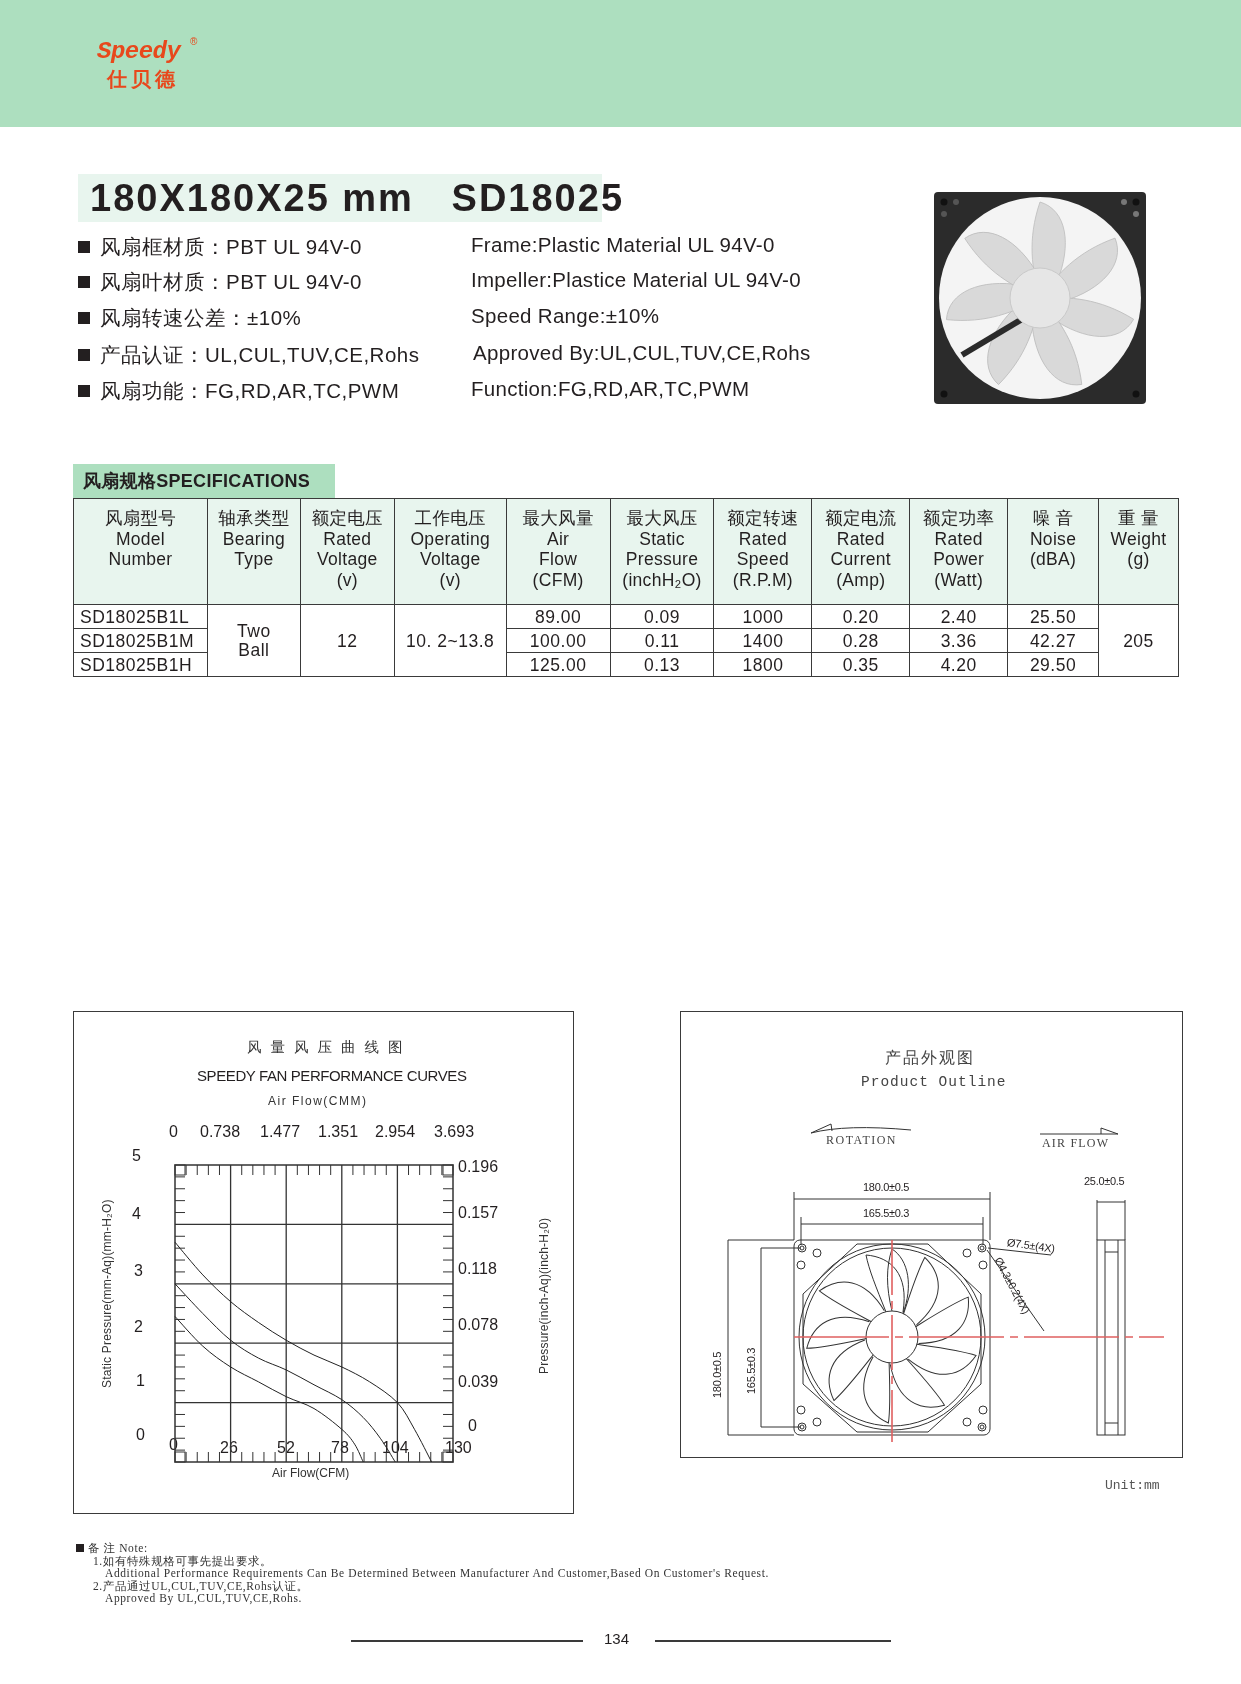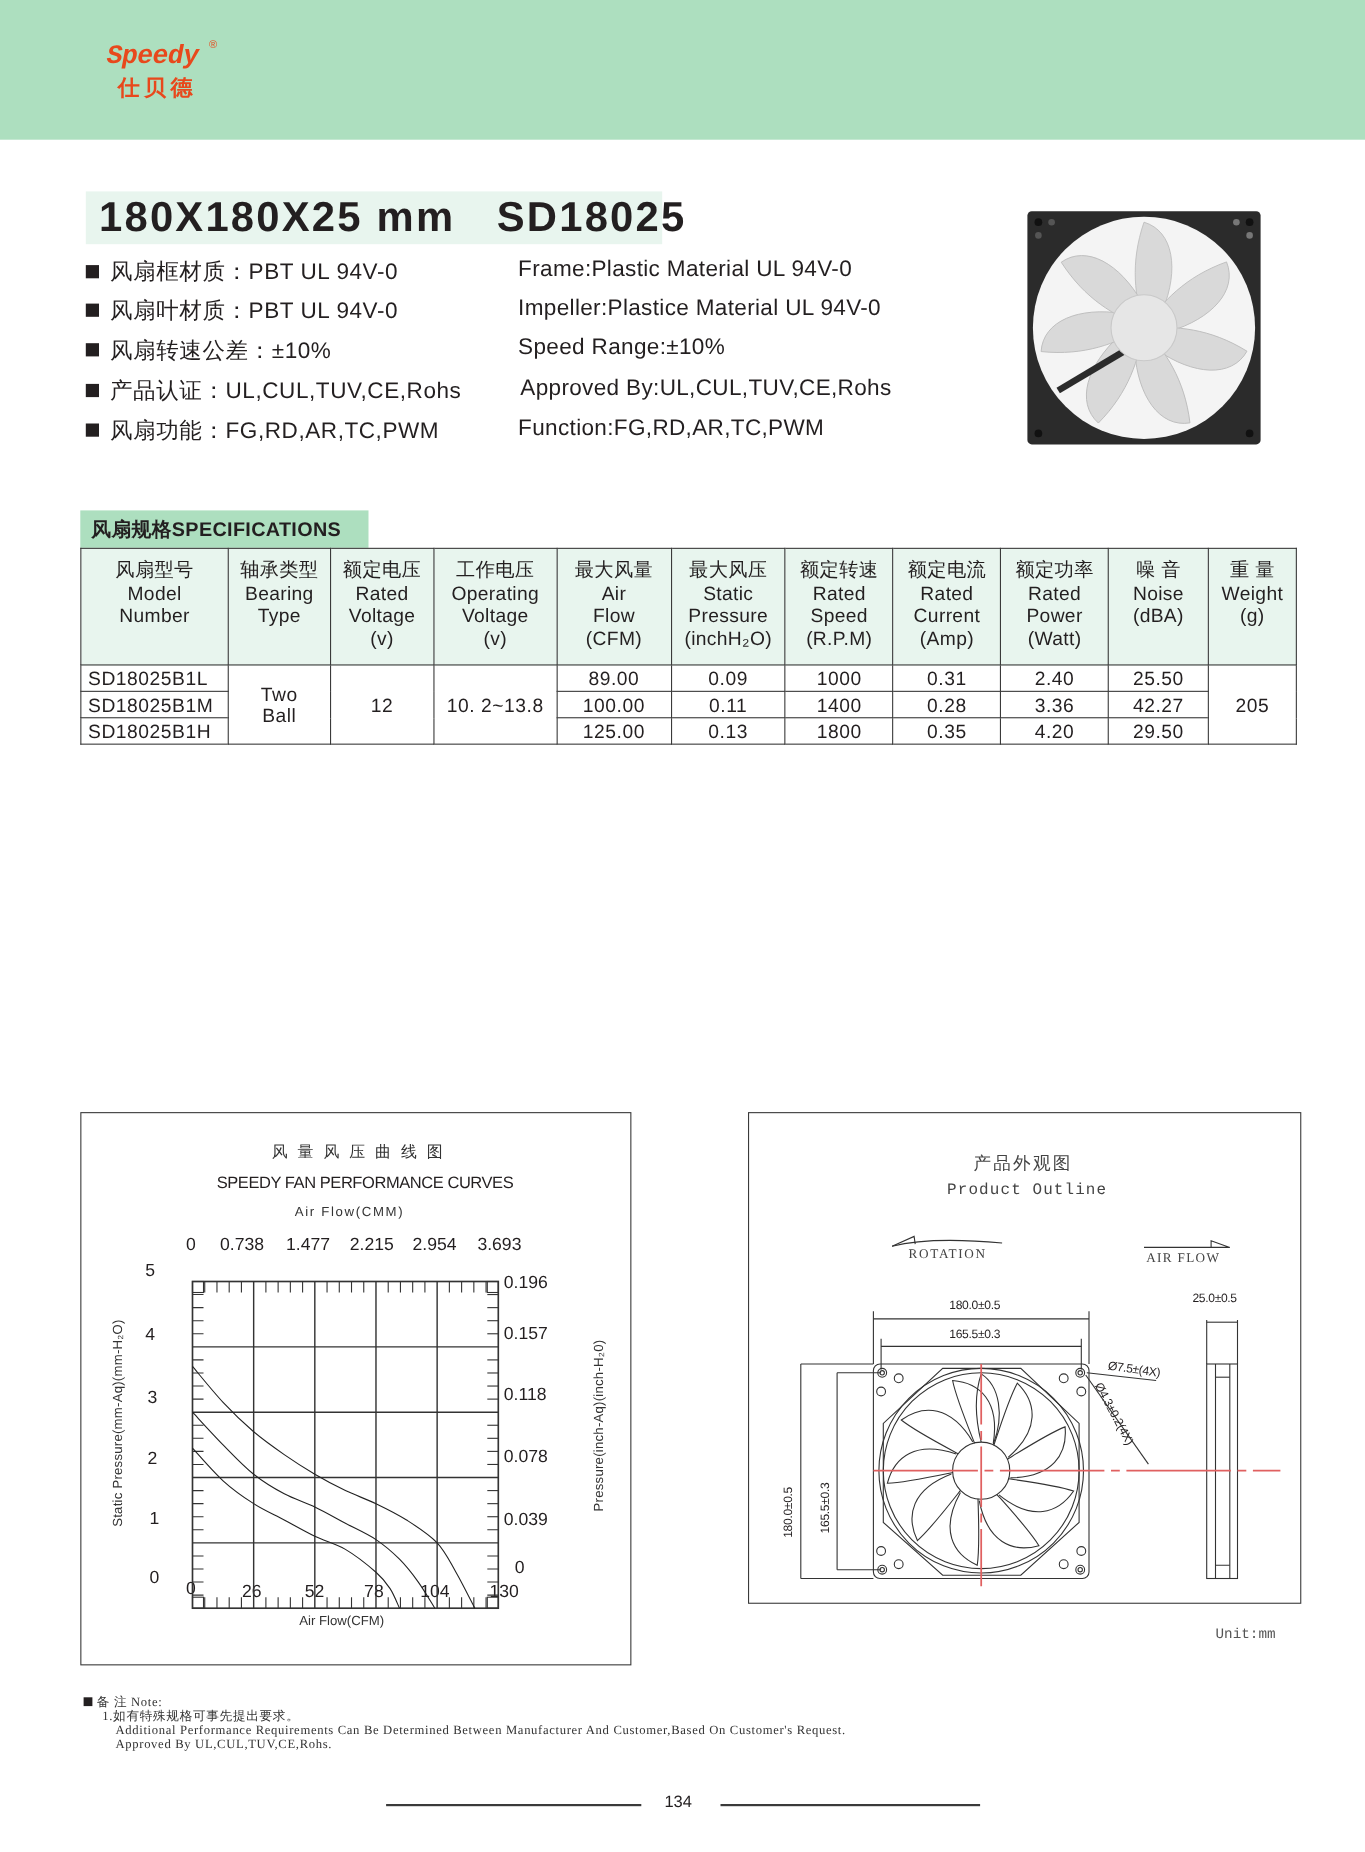--- a/index.html
+++ b/index.html
@@ -178,21 +178,21 @@
       <td class="left">SD18025B1L</td>
       <td rowspan="3" style="line-height:19px">
           <div>Two</div>
           <div>Ball</div>
         </td>
       <td rowspan="3">12</td>
       <td rowspan="3">10. 2~13.8</td>
       <td>89.00</td>
       <td>0.09</td>
       <td>1000</td>
-      <td>0.31</td>
+      <td>0.20</td>
       <td>2.40</td>
       <td>25.50</td>
       <td rowspan="3">205</td>
     </tr>
     <tr>
       <td class="left">SD18025B1M</td>
       <td>100.00</td>
       <td>0.11</td>
       <td>1400</td>
       <td>0.28</td>
@@ -212,21 +212,21 @@
 </table>
 
 <div class="box chart-box">
   <div class="abs" style="left:173px;top:26px;font-size:14.5px;letter-spacing:9px;color:#333">风量风压曲线图</div>
   <div class="abs" style="left:123px;top:55px;font-size:15px;letter-spacing:-0.4px;color:#231f20">SPEEDY FAN PERFORMANCE CURVES</div>
   <div class="abs" style="left:194px;top:82px;font-size:12px;letter-spacing:1.5px;color:#333">Air Flow(CMM)</div>
 
   <div class="abs" style="left:95px;top:111px;font-size:16px">0</div>
   <div class="abs" style="left:126px;top:111px;font-size:16px">0.738</div>
   <div class="abs" style="left:186px;top:111px;font-size:16px">1.477</div>
-  <div class="abs" style="left:244px;top:111px;font-size:16px">2.215</div>
+  <div class="abs" style="left:244px;top:111px;font-size:16px">1.351</div>
   <div class="abs" style="left:301px;top:111px;font-size:16px">2.954</div>
   <div class="abs" style="left:360px;top:111px;font-size:16px">3.693</div>
 
   <div class="abs" style="left:58px;top:135px;font-size:16px">5</div>
   <div class="abs" style="left:58px;top:193px;font-size:16px">4</div>
   <div class="abs" style="left:60px;top:250px;font-size:16px">3</div>
   <div class="abs" style="left:60px;top:306px;font-size:16px">2</div>
   <div class="abs" style="left:62px;top:360px;font-size:16px">1</div>
   <div class="abs" style="left:62px;top:414px;font-size:16px">0</div>
 
@@ -439,18 +439,19 @@
       <line x1="211" y1="228" x2="211" y2="430" stroke-dasharray="55 6 8 6"></line>
       <line x1="113" y1="325" x2="483" y2="325" stroke-dasharray="95 6 8 6"></line>
     </g>
   </svg>
 </div>
 
 <div class="notes">
   <div><span class="sq"></span><span>备 注 Note:</span></div>
   <div style="padding-left:17px">1.如有特殊规格可事先提出要求。</div>
   <div style="padding-left:29px">Additional Performance Requirements Can Be Determined Between Manufacturer And Customer,Based  On Customer's Request.</div>
+  <div style="padding-left:17px">2.产品通过UL,CUL,TUV,CE,Rohs认证。</div>
   <div style="padding-left:29px">Approved By UL,CUL,TUV,CE,Rohs.</div>
 </div>
 
 <div class="footer-line" style="left:351px;width:232px"></div>
 <div class="page-num">134</div>
 <div class="footer-line" style="left:655px;width:236px"></div>
 
 </body></html>

